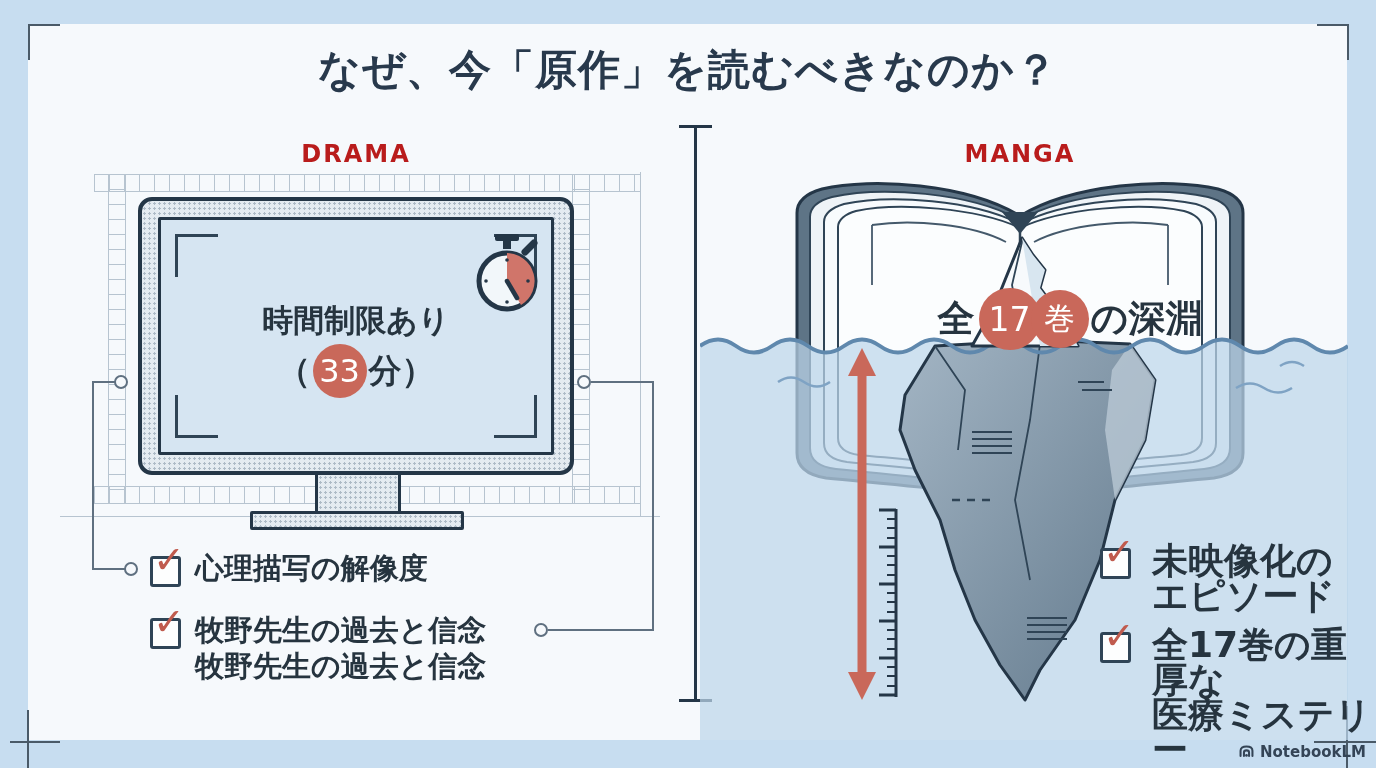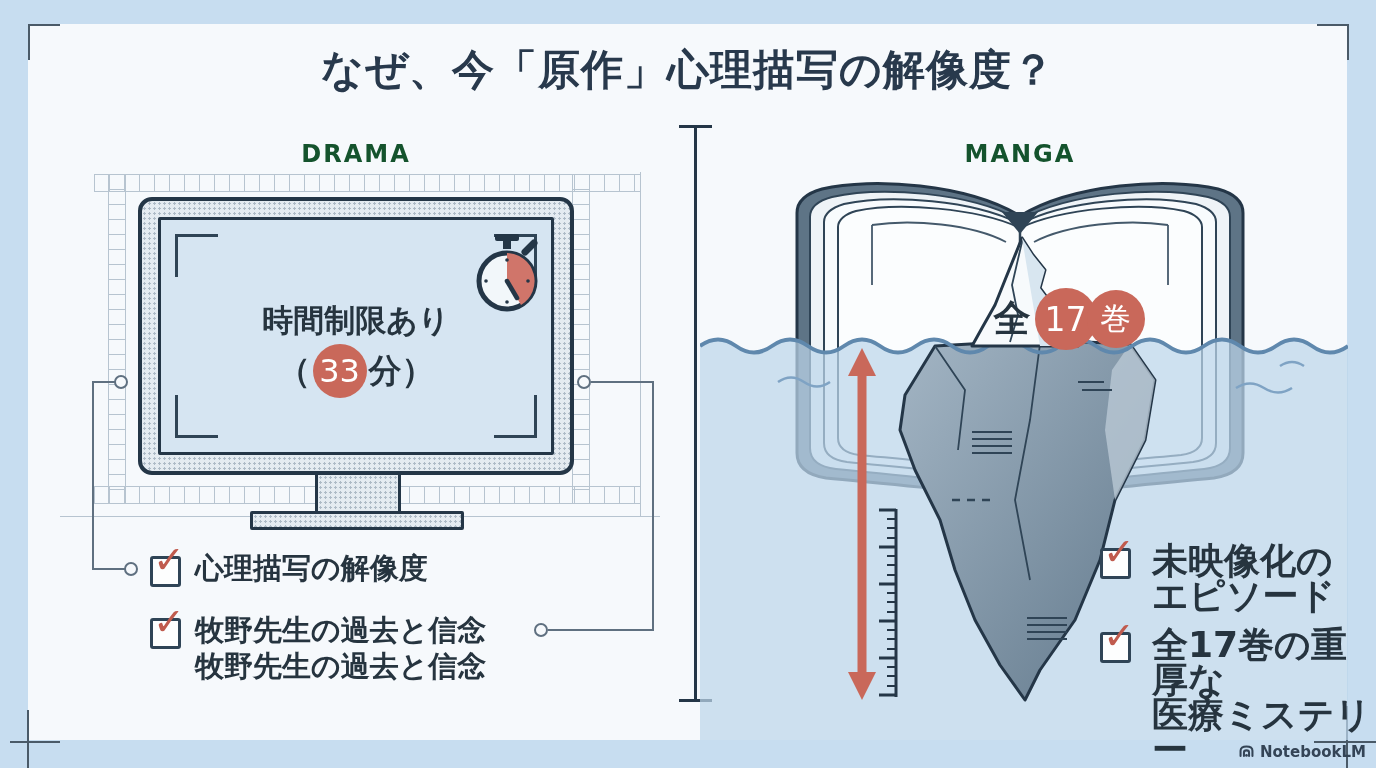--- a/index.html
+++ b/index.html
@@ -8,21 +8,21 @@
   .abs{position:absolute;}
   .card{left:28px;top:24px;width:1319px;height:716px;background:#f6f9fc;}
   
   .corner-tl{left:28px;top:24px;width:30px;height:34px;border-left:2px solid #4a5a68;border-top:2px solid #4a5a68;}
   .corner-tr{left:1317px;top:24px;width:30px;height:34px;border-right:2px solid #4a5a68;border-top:2px solid #4a5a68;}
   .cross-v{width:2px;background:#4a5a68;}
   .cross-h{height:2px;background:#4a5a68;}
   .title{left:0;top:42px;width:1376px;text-align:center;font-size:42px;font-weight:800;color:#28394c;letter-spacing:1px;}
   .divider{left:694px;top:127px;width:3px;height:574px;background:#243647;}
   .divider-cap{left:679px;width:33px;height:3px;background:#243647;}
-  .section-label{width:220px;text-align:center;font-size:24px;font-weight:700;letter-spacing:2px;color:#14532d;top:140px;}
+  .section-label{width:220px;text-align:center;font-size:24px;font-weight:700;letter-spacing:2px;color:#b91c1c;top:140px;}
   
   .tickband-h{background-image:repeating-linear-gradient(90deg,#b7c4d0 0 1px,transparent 1px 15px);
               border-top:1px solid #b7c4d0;border-bottom:1px solid #b7c4d0;}
   .tickband-v{background-image:repeating-linear-gradient(180deg,#b7c4d0 0 1px,transparent 1px 15px);
               border-left:1px solid #b7c4d0;border-right:1px solid #b7c4d0;}
   .rail{background:#b7c4d0;}
   
   .hatch{background-color:#e4ebf1;background-image:radial-gradient(#adbac6 1.1px,transparent 1.1px);background-size:5px 5px;}
   .tv-bezel{left:138px;top:197px;width:428px;height:270px;border:4px solid #243647;border-radius:14px;}
   .tv-screen{left:16px;top:16px;width:390px;height:232px;border:3px solid #243647;background:#d6e5f2;border-radius:2px;}
@@ -63,21 +63,21 @@
 
   <div class="abs card"></div>
 
   <div class="abs corner-tl"></div>
   <div class="abs corner-tr"></div>
   <div class="abs cross-v" style="left:27px;top:710px;height:58px;"></div>
   <div class="abs cross-h" style="left:10px;top:741px;width:50px;"></div>
   <div class="abs cross-v" style="left:1346px;top:706px;height:62px;"></div>
   <div class="abs cross-h" style="left:1314px;top:741px;width:62px;"></div>
 
-  <div class="abs title">なぜ、今「原作」心理描写の解像度？</div>
+  <div class="abs title">なぜ、今「原作」を読むべきなのか？</div>
 
   <div class="abs divider"></div>
   <div class="abs divider-cap" style="top:125px;"></div>
   <div class="abs divider-cap" style="top:699px;"></div>
 
   <div class="abs section-label" style="left:246px;">DRAMA</div>
 
   <div class="abs tickband-h" style="left:94px;top:174px;width:546px;height:16px;"></div>
   <div class="abs tickband-h" style="left:94px;top:486px;width:546px;height:16px;"></div>
   <div class="abs tickband-v" style="left:108px;top:174px;width:16px;height:330px;"></div>
@@ -213,20 +213,21 @@
       <path d="M196,389 V577" stroke-width="3" fill="none"></path>
       <path d="M179 390H196M179 427H196M179 464H196M179 501H196M179 538H196M179 575H196" stroke-width="3" fill="none"></path>
       <path d="M187 399H196M187 408H196M187 418H196M187 436H196M187 445H196M187 455H196M187 473H196M187 482H196M187 492H196M187 510H196M187 519H196M187 529H196M187 547H196M187 556H196M187 566H196" stroke-width="2" fill="none"></path>
     </g>
   </svg>
 
   <div class="abs caption-row">
     <span class="caption-text">全</span>
     <span class="badge badge-17">17</span>
     <span class="badge badge-kan">巻</span>
+    <span class="caption-text">の深淵</span>
   </div>
 
   <div class="abs check-item" style="left:1100px;top:548px;">
     <span class="checkbox">
       <span class="checkmark">✓</span>
     </span>
     <span class="check-text check-text-r">
       <span>未映像化の</span><br>
       <span>エピソード</span>
     </span>

